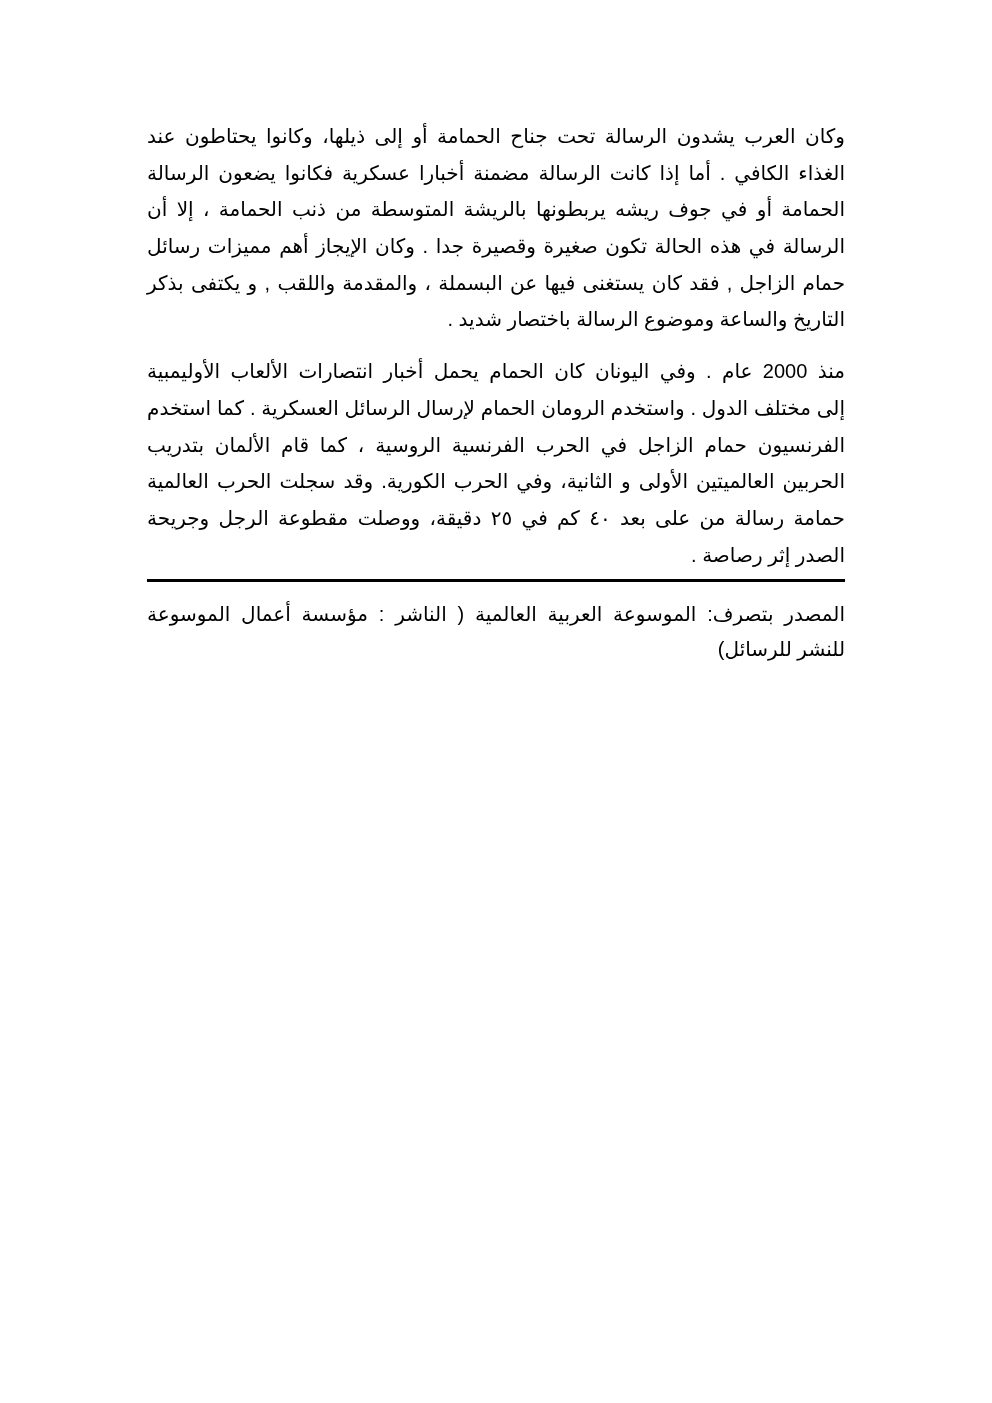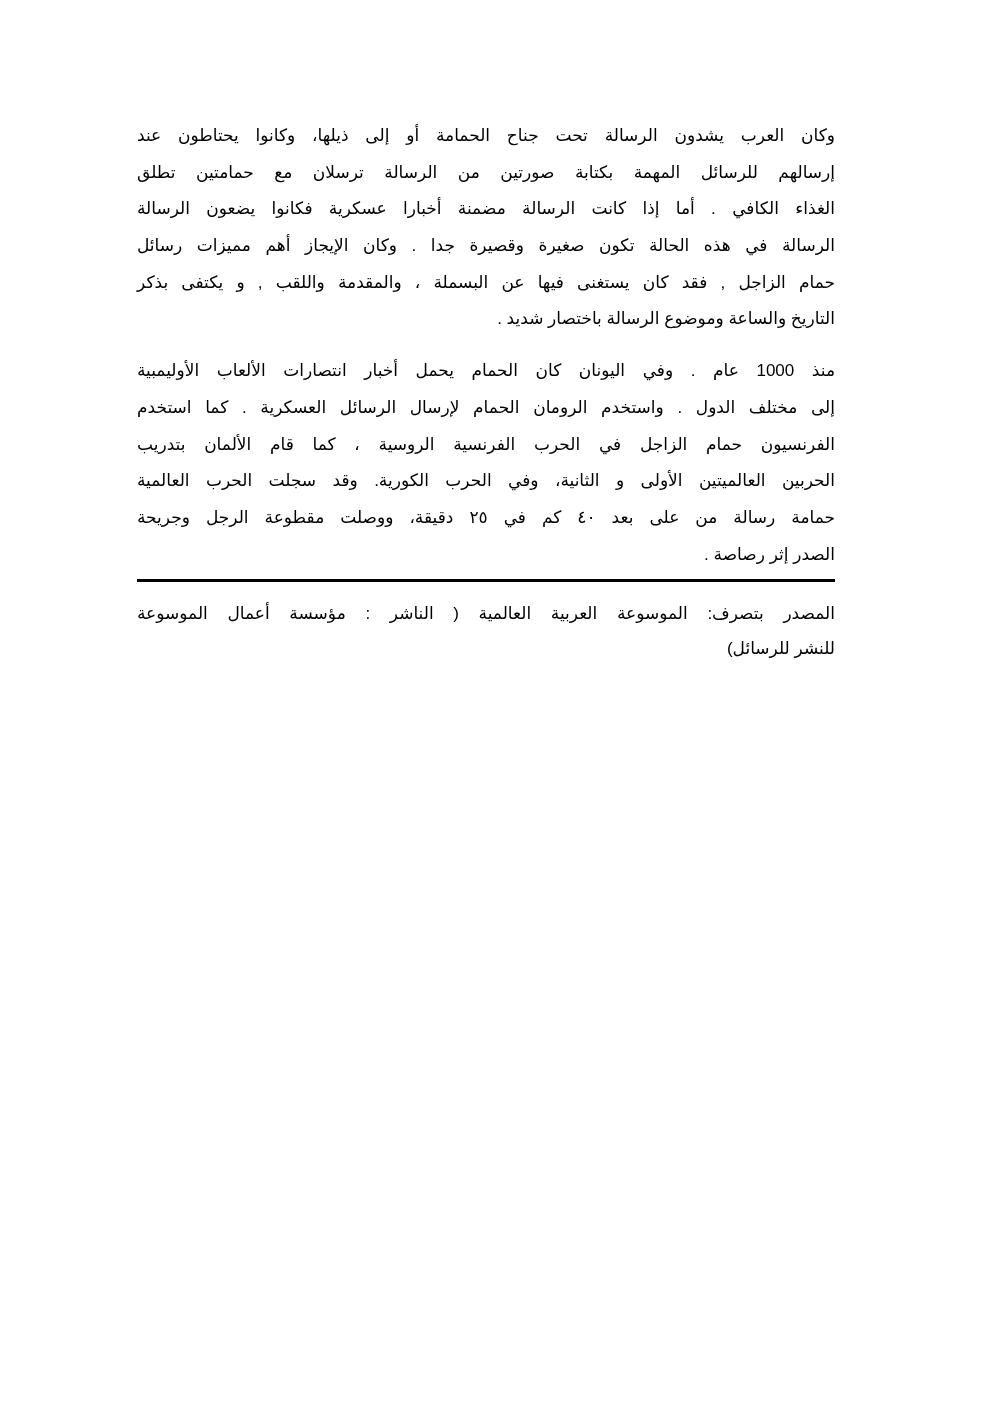--- a/index.html
+++ b/index.html
@@ -8,27 +8,27 @@
       background: #ffffff;
     }
     body {
       width: 992px;
       height: 1403px;
       position: relative;
       overflow: hidden;
     }
     .page {
       position: absolute;
-      left: 137px;
+      left: 147px;
       top: 118px;
       width: 698px;
       direction: rtl;
       font-family: "Liberation Sans", "DejaVu Sans", sans-serif;
       color: #000000;
-      font-size: 17px;
+      font-size: 20px;
       line-height: 36.7px;
     }
     .para-line {
       display: block;
       white-space: nowrap;
       text-align: justify;
       text-align-last: justify;
       height: 36.7px;
     }
     .para-line.last {
@@ -50,29 +50,29 @@
     .source .para-line {
       height: 35px;
     }
   </style>
 </head>
 <body>
 
 <div class="page">
   <div class="paragraph">
     <span class="para-line">وكان العرب يشدون الرسالة تحت جناح الحمامة أو إلى ذيلها، وكانوا يحتاطون عند</span>
-    <span class="para-line">إرسالهم  للرسائل المهمة بكتابة صورتين من الرسالة ترسلان مع حمامتين تطلق</span>
     <span class="para-line">الغذاء الكافي . أما إذا كانت الرسالة مضمنة أخبارا عسكرية فكانوا يضعون الرسالة</span>
+    <span class="para-line">الحمامة أو في جوف ريشه يربطونها بالريشة المتوسطة من ذنب الحمامة ، إلا أن</span>
     <span class="para-line">الرسالة في هذه الحالة تكون صغيرة وقصيرة جدا . وكان الإيجاز أهم مميزات رسائل</span>
     <span class="para-line">حمام الزاجل , فقد كان يستغنى فيها عن البسملة ، والمقدمة واللقب , و يكتفى بذكر</span>
     <span class="para-line last">التاريخ والساعة وموضوع الرسالة باختصار شديد .</span>
   </div>
 
   <div class="paragraph">
-    <span class="para-line">منذ 1000 عام . وفي اليونان كان الحمام يحمل أخبار انتصارات  الألعاب الأوليمبية</span>
+    <span class="para-line">منذ 2000 عام . وفي اليونان كان الحمام يحمل أخبار انتصارات  الألعاب الأوليمبية</span>
     <span class="para-line">إلى مختلف الدول . واستخدم الرومان الحمام لإرسال الرسائل العسكرية . كما استخدم</span>
     <span class="para-line">الفرنسيون حمام الزاجل في الحرب الفرنسية الروسية ، كما قام الألمان بتدريب</span>
     <span class="para-line">الحربين العالميتين الأولى و الثانية، وفي الحرب الكورية. وقد سجلت الحرب العالمية</span>
     <span class="para-line">حمامة رسالة من على بعد ٤٠ كم في ٢٥ دقيقة، ووصلت مقطوعة الرجل وجريحة</span>
     <span class="para-line last">الصدر إثر رصاصة .</span>
   </div>
 
   <div class="rule"></div>
 
   <div class="source">

